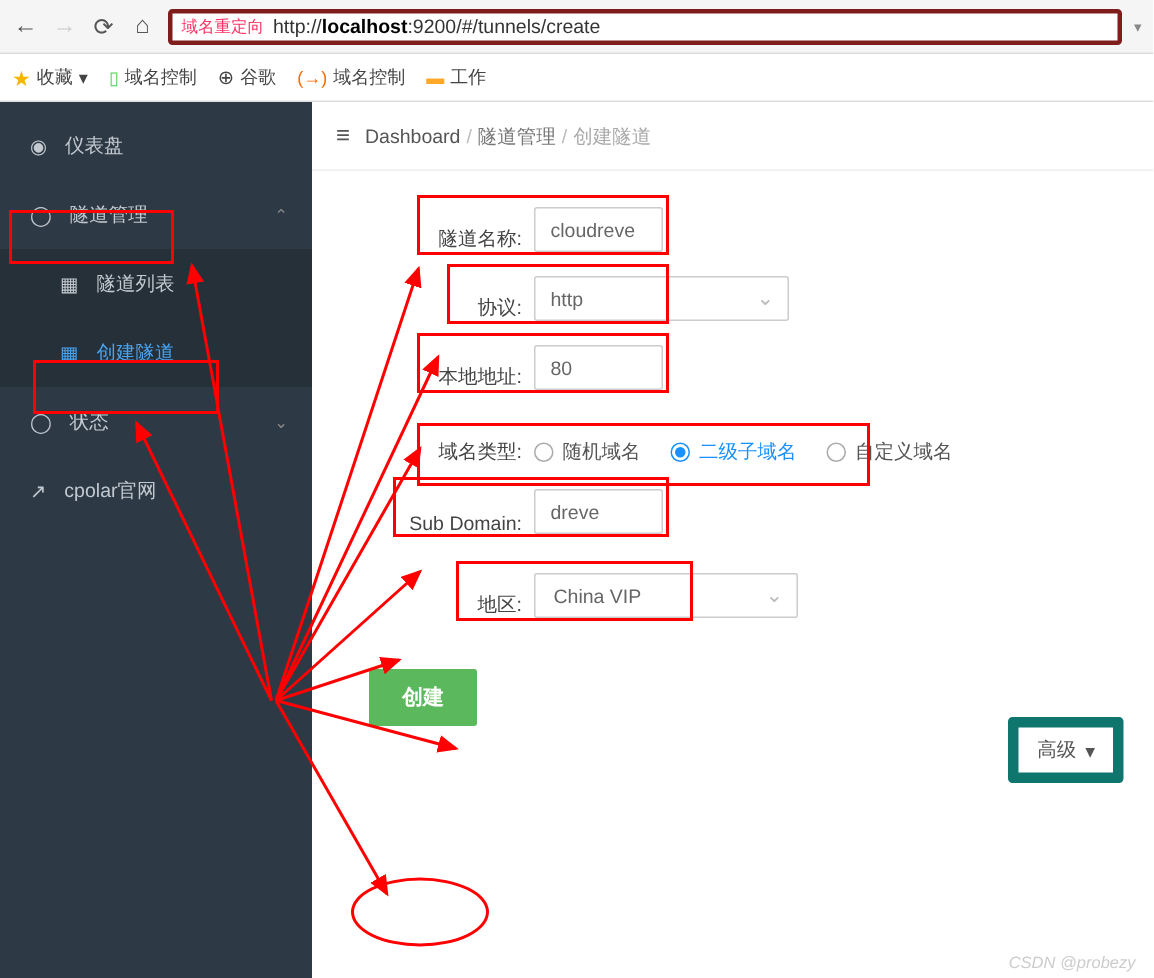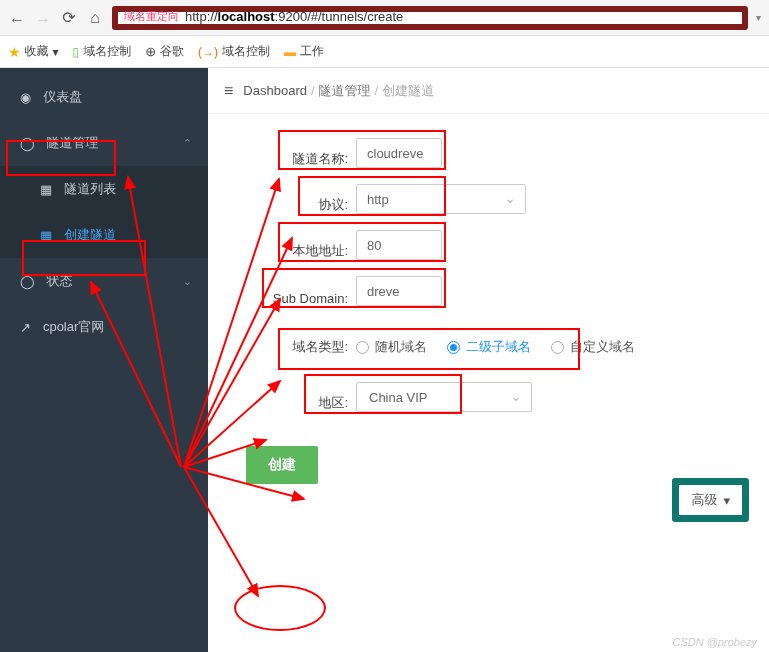--- a/index.html
+++ b/index.html
@@ -1,21 +1,21 @@
 <!DOCTYPE html>
 <html><head>
 <meta charset="utf-8">
 <style>
 * { margin:0; padding:0; box-sizing:border-box; font-family:Arial,"Microsoft YaHei",sans-serif; }
 body { width:769px; height:652px; background:#fff; overflow:hidden; position:relative; }
 
 
 .browser-bar { height:36px; background:#f5f5f5; border-bottom:1px solid #ddd; display:flex; align-items:center; padding:0 8px; gap:8px; }
 .nav-btn { width:18px; height:18px; display:flex; align-items:center; justify-content:center; color:#555; cursor:pointer; font-size:16px; }
-.addr-bar { flex:1; height:24px; border:6px solid #7f1d1d; border-radius:3px; display:flex; align-items:flex-end; padding:0 6px; background:#fff; font-size:12px; }
+.addr-bar { flex:1; height:24px; border:3px solid #7f1d1d; border-radius:3px; display:flex; align-items:center; padding:0 6px; background:#fff; font-size:12px; }
 .redirect-tag { color:#f36; font-size:11px; margin-right:6px; }
 .url-text { color:#333; font-size:13px; }
 .url-text b { color:#000; }
 .dropdown-tri { color:#888; font-size:10px; }
 
 .bookmarks { height:32px; background:#fff; border-bottom:1px solid #ddd; display:flex; align-items:center; padding:0 8px; gap:14px; font-size:12px; color:#444; }
 .bm-item { display:flex; align-items:center; gap:4px; cursor:pointer; }
 .star { color:#f7b500; font-size:14px; }
 .globe { font-size:13px; }
 .orange { color:#ff6a00; }
@@ -153,42 +153,42 @@
         <div class="sel">
           <input class="ipt" style="width: 170px;" readonly="" value="http">
         </div>
         <div class="redbox-f" style="left:80px; top:0; width:148px; height:40px;"></div>
       </div>
       <div class="row">
         <span class="lbl" style="width:130px">本地地址:</span>
         <input class="ipt" style="width: 86px;" value="80">
         <div class="redbox-f" style="left:60px; top:0; width:168px; height:40px;"></div>
       </div>
-      <div class="row">
-        <span class="lbl" style="width:130px">Sub Domain:</span>
-        <input class="ipt" style="width: 86px;" value="dreve">
-        <div class="redbox-f" style="left:44px; top:0; width:184px; height:40px;"></div>
-      </div>
       <div class="row" style="margin-top:16px">
         <span class="lbl" style="width:130px">域名类型:</span>
         <div class="radio-g">
           <label class="radio">
               <span class="rdot"></span>
               <span>随机域名</span>
             </label>
           <label class="radio sel-r">
               <span class="rdot"></span>
               <span>二级子域名</span>
             </label>
           <label class="radio">
               <span class="rdot"></span>
               <span>自定义域名</span>
             </label>
         </div>
         <div class="redbox-f" style="left:60px; top:-2px; width:302px; height:42px;"></div>
+      </div>
+      <div class="row">
+        <span class="lbl" style="width:130px">Sub Domain:</span>
+        <input class="ipt" style="width: 86px;" value="dreve">
+        <div class="redbox-f" style="left:44px; top:0; width:184px; height:40px;"></div>
       </div>
       <div class="row" style="margin-top:10px">
         <span class="lbl" style="width:130px">地区:</span>
         <div class="sel">
           <input class="ipt" style="width: 176px; padding-left: 12px;" readonly="" value="China VIP">
         </div>
         <div class="redbox-f" style="left:86px; top:0; width:158px; height:40px;"></div>
       </div>
 
       <div class="submit">

